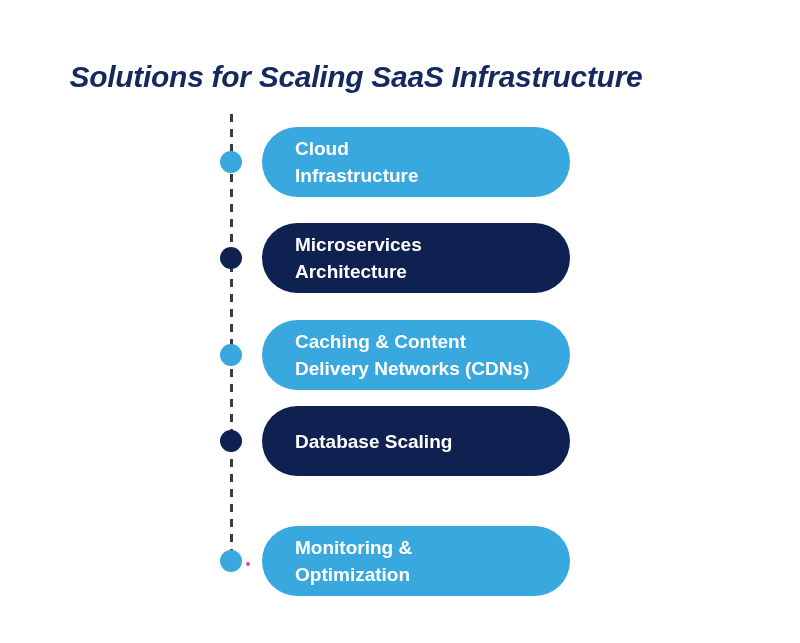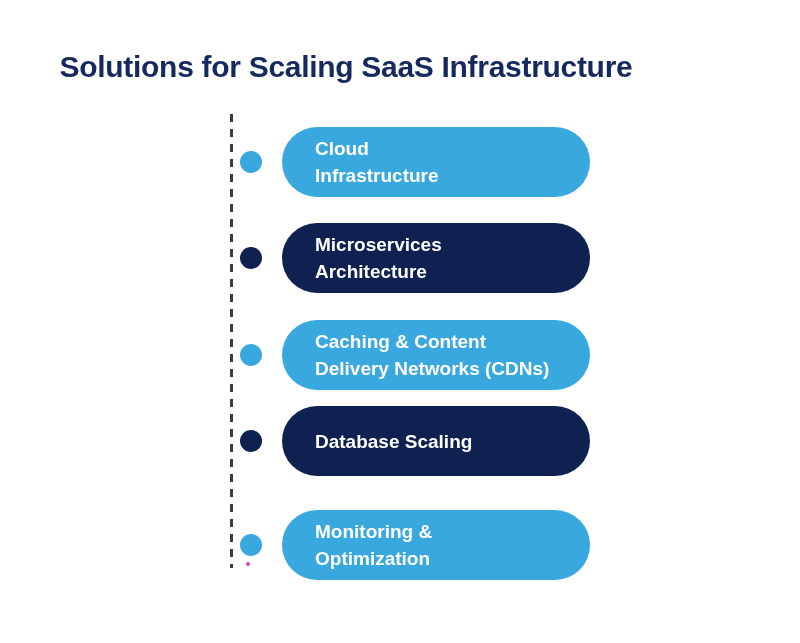--- a/index.html
+++ b/index.html
@@ -13,48 +13,48 @@
     width: 800px;
     height: 643px;
     background: #ffffff;
     overflow: hidden;
   }
   .page-title {
     position: absolute;
     top: 42px;
     left: 0;
     width: 678px;
-    margin: 7px;
+    margin: 17px;
     text-align: center;
     font-size: 30px;
     line-height: 36px;
     font-weight: 700;
     letter-spacing: -0.3px;
     color: var(--title-text, #16295F);
+    font-style: italic;
   }
   .timeline-line {
     position: absolute;
     left: 230px;
     top: 114px;
     width: 3px;
     height: 454px;
     background: repeating-linear-gradient(
       to bottom,
       var(--timeline-line, #3C3C3C) 0px,
       var(--timeline-line, #3C3C3C) 8px,
       transparent 8px,
       transparent 15px
     );
   }
   .row {
     position: absolute;
     left: 0;
     width: 656px;
     height: 70px;
-    margin-left: 20px;
   }
   .dot {
     position: absolute;
     left: 220px;
     top: 24px;
     width: 22px;
     height: 22px;
     border-radius: 50%;
     background: var(--item-color, #39A8DF);
   }
@@ -122,21 +122,21 @@
     </div>
   </div>
 
   <div class="row" style="top: 406px; --item-color: #0E2150;">
     <span class="dot"></span>
     <div class="pill">
       <span class="pill-label">Database Scaling</span>
     </div>
   </div>
 
-  <div class="row" style="top: 510px; --item-color: #39A8DF;">
+  <div class="row" style="top: 526px; --item-color: #39A8DF;">
     <span class="dot"></span>
     <div class="pill">
       <span class="pill-label">Monitoring &amp;
 Optimization</span>
     </div>
   </div>
 
   <div class="stray-dot"></div>
 
 </div>

